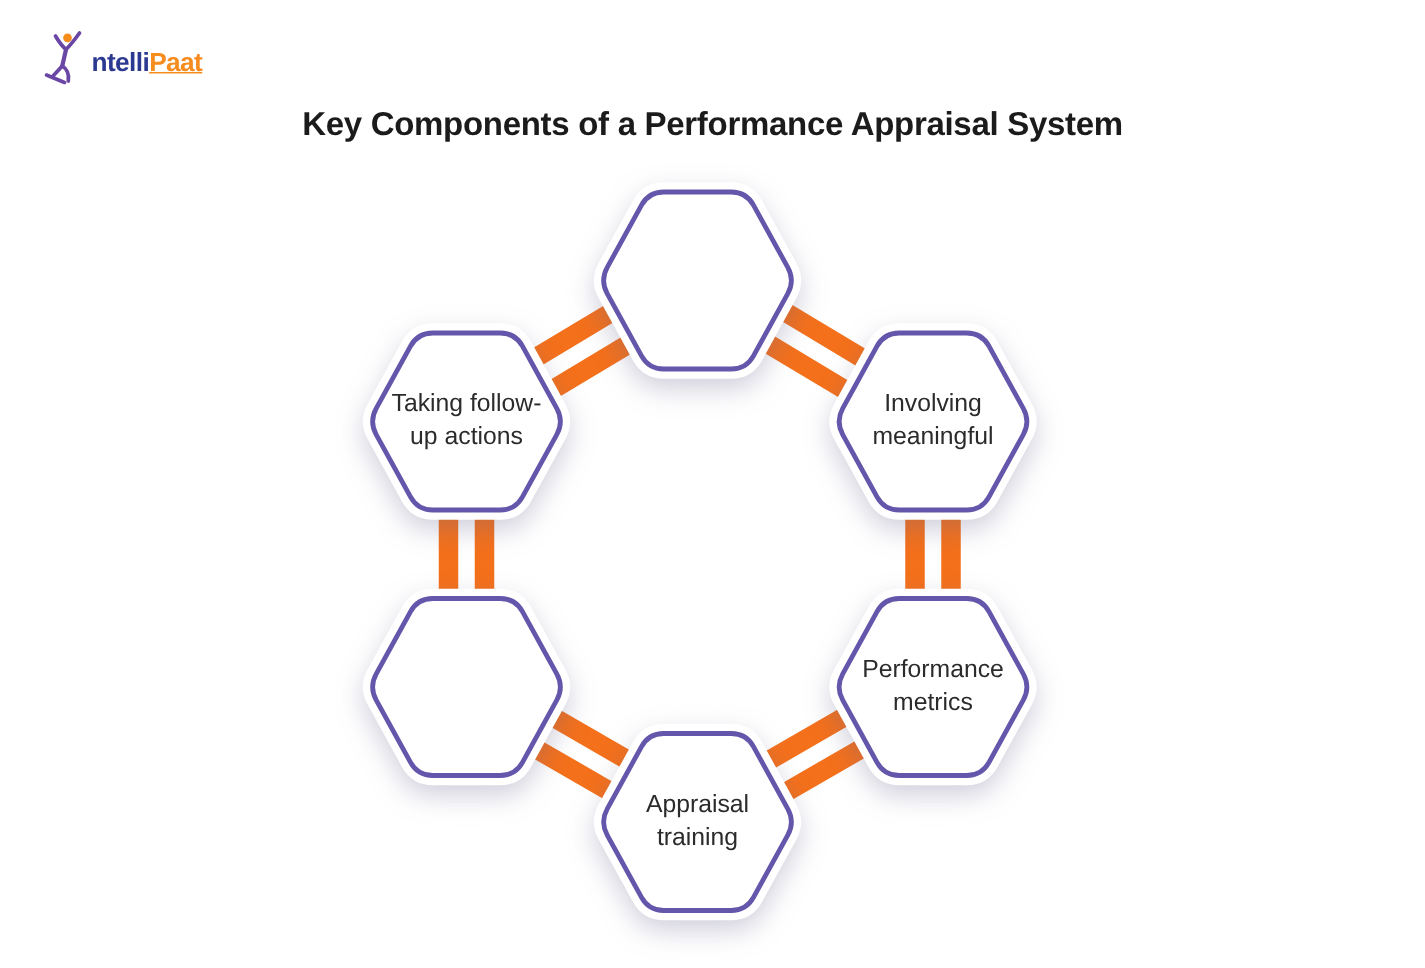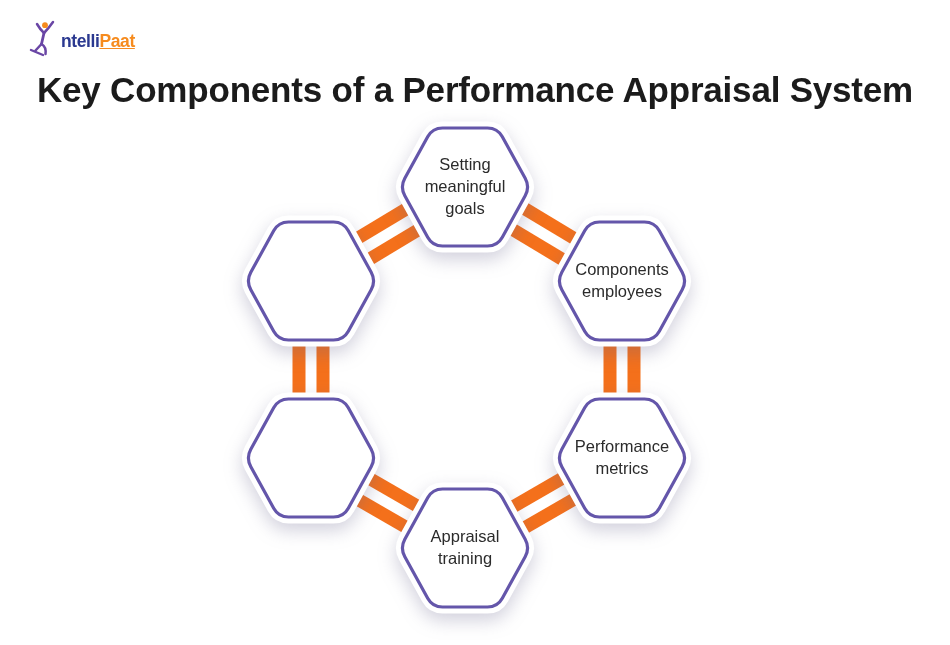--- a/index.html
+++ b/index.html
@@ -31,21 +31,21 @@
   .person-stroke{stroke:var(--logo-purple);fill:none;stroke-linecap:round;}
   .person-head{fill:var(--logo-orange);}
   .brand{font-weight:bold;font-size:17.5px;letter-spacing:-0.4px;line-height:1;display:inline-flex;align-items:baseline;margin-top:6px;text-align:right;}
   .brand-navy{color:var(--logo-navy);}
   .brand-orange{color:var(--logo-orange);text-decoration:underline;}
 
   
   .title{
     position:absolute;top:70px;left:0;right:0;margin:0;
     text-align:center;
-    font-size:35px;font-weight:bold;letter-spacing:-0.2px;
+    font-size:22px;font-weight:bold;letter-spacing:-0.2px;
     color:var(--title-text);
   }
 
   
   .diagram{position:absolute;left:0;top:0;}
   .bar{fill:var(--connector-orange);}
   .hex-g{filter:drop-shadow(0 7px 9px rgba(104,99,140,0.30));}
   .hex-white{fill:#fff;stroke:#fff;stroke-width:13;stroke-linejoin:round;}
   .hex-border{fill:#fff;stroke:var(--hexagon-border);stroke-width:3.2;stroke-linejoin:round;}
 
@@ -129,18 +129,18 @@
     <g class="hex-g" transform="translate(311,458)">
       <use href="#hex" class="hex-white"></use>
       <use href="#hex" class="hex-border"></use>
     </g>
     <g class="hex-g" transform="translate(311,281)">
       <use href="#hex" class="hex-white"></use>
       <use href="#hex" class="hex-border"></use>
     </g>
   </svg>
 
-  <div class="hex-label" style="left:465px;top:187px;max-width:112px;width:112px;">Setting meaningful goals</div>
-  <div class="hex-label" style="left:622px;top:281px;max-width:112px;width:112px;">Components employees</div>
+  <div class="hex-label" style="left:622px;top:281px;max-width:112px;width:112px;">Involving meaningful</div>
   <div class="hex-label" style="left:465px;top:548px;max-width:96px;width:96px;">Appraisal training</div>
   <div class="hex-label" style="left:622px;top:458px;max-width:124px;width:124px;">Performance metrics</div>
+  <div class="hex-label" style="left:311px;top:281px;max-width:104px;width:104px;">Taking follow-up actions</div>
 
 </div>
 
 </body></html>

